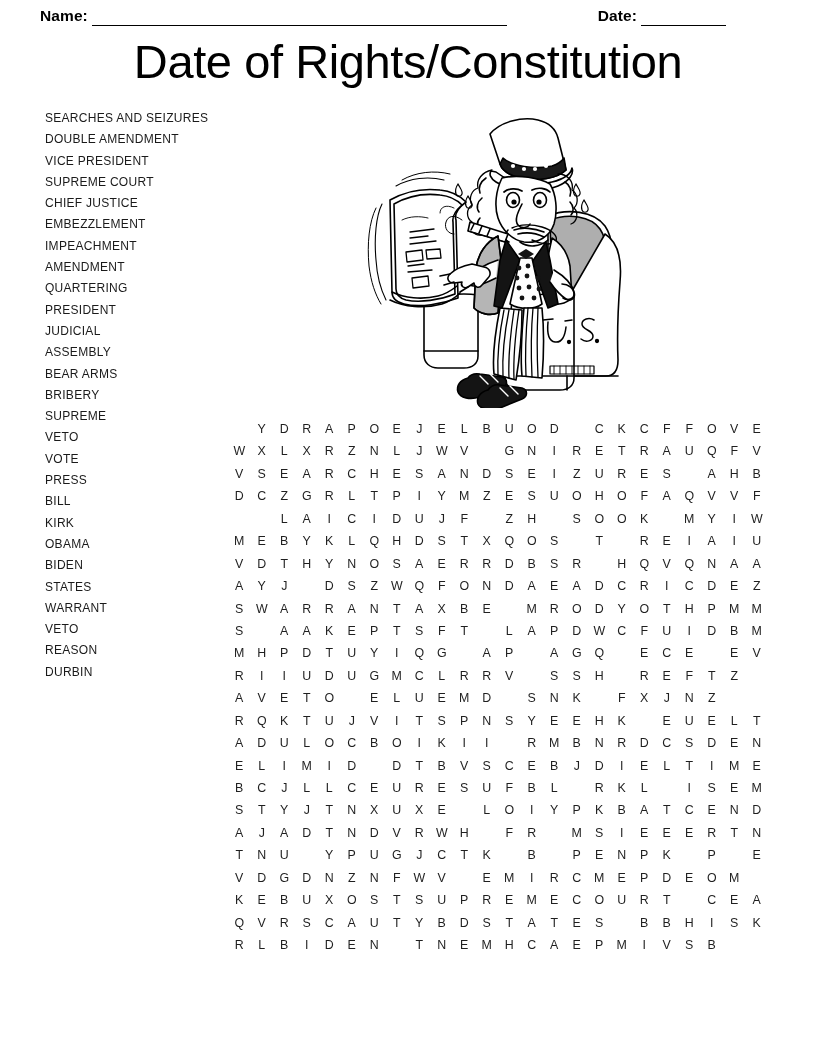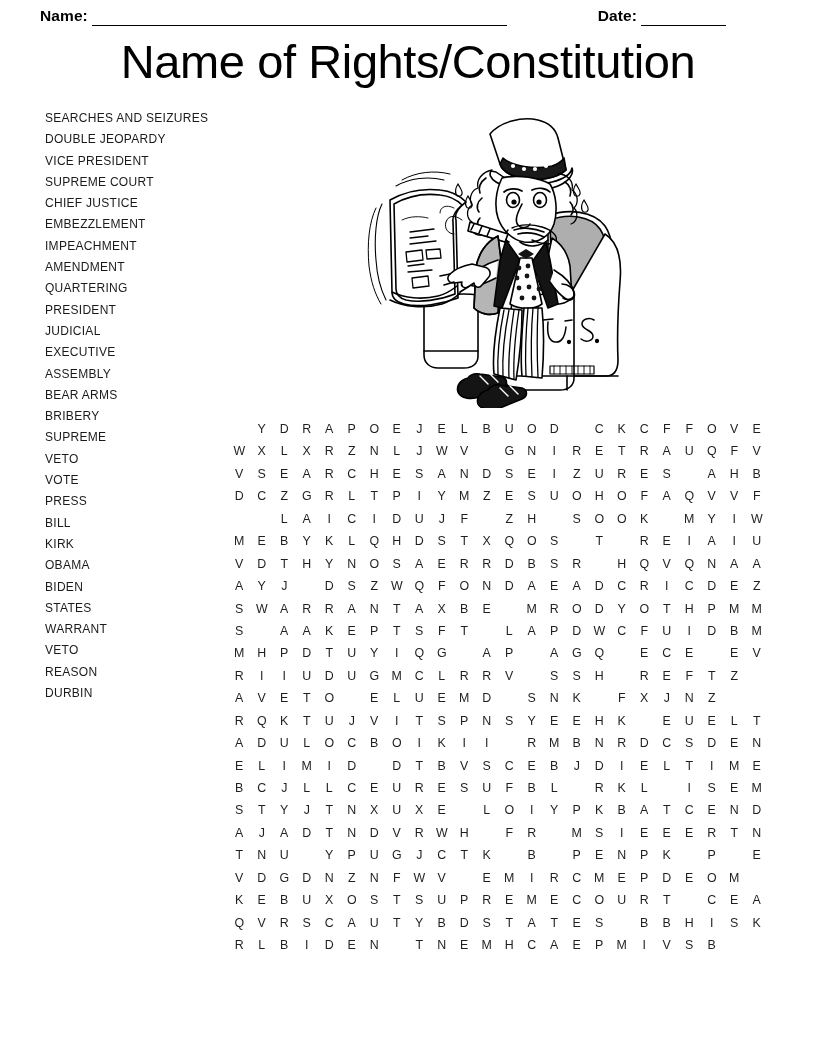--- a/index.html
+++ b/index.html
@@ -115,35 +115,34 @@
     <span class="field-label">Name:</span>
     <span class="rule rule-name"></span>
   </div>
   <div class="spacer-flex"></div>
   <div class="field-group">
     <span class="field-label">Date:</span>
     <span class="rule rule-date"></span>
   </div>
 </div>
 
-<div class="puzzle-title">Name of Rights/Constitution</div>
+<div class="puzzle-title">Date of Rights/Constitution</div>
 
 <div class="word-list">
     <div class="word-item">SEARCHES AND SEIZURES</div>
-    <div class="word-item">DOUBLE JEOPARDY</div>
+    <div class="word-item">DOUBLE AMENDMENT</div>
     <div class="word-item">VICE PRESIDENT</div>
     <div class="word-item">SUPREME COURT</div>
     <div class="word-item">CHIEF JUSTICE</div>
     <div class="word-item">EMBEZZLEMENT</div>
     <div class="word-item">IMPEACHMENT</div>
     <div class="word-item">AMENDMENT</div>
     <div class="word-item">QUARTERING</div>
     <div class="word-item">PRESIDENT</div>
     <div class="word-item">JUDICIAL</div>
-    <div class="word-item">EXECUTIVE</div>
     <div class="word-item">ASSEMBLY</div>
     <div class="word-item">BEAR ARMS</div>
     <div class="word-item">BRIBERY</div>
     <div class="word-item">SUPREME</div>
     <div class="word-item">VETO</div>
     <div class="word-item">VOTE</div>
     <div class="word-item">PRESS</div>
     <div class="word-item">BILL</div>
     <div class="word-item">KIRK</div>
     <div class="word-item">OBAMA</div>

